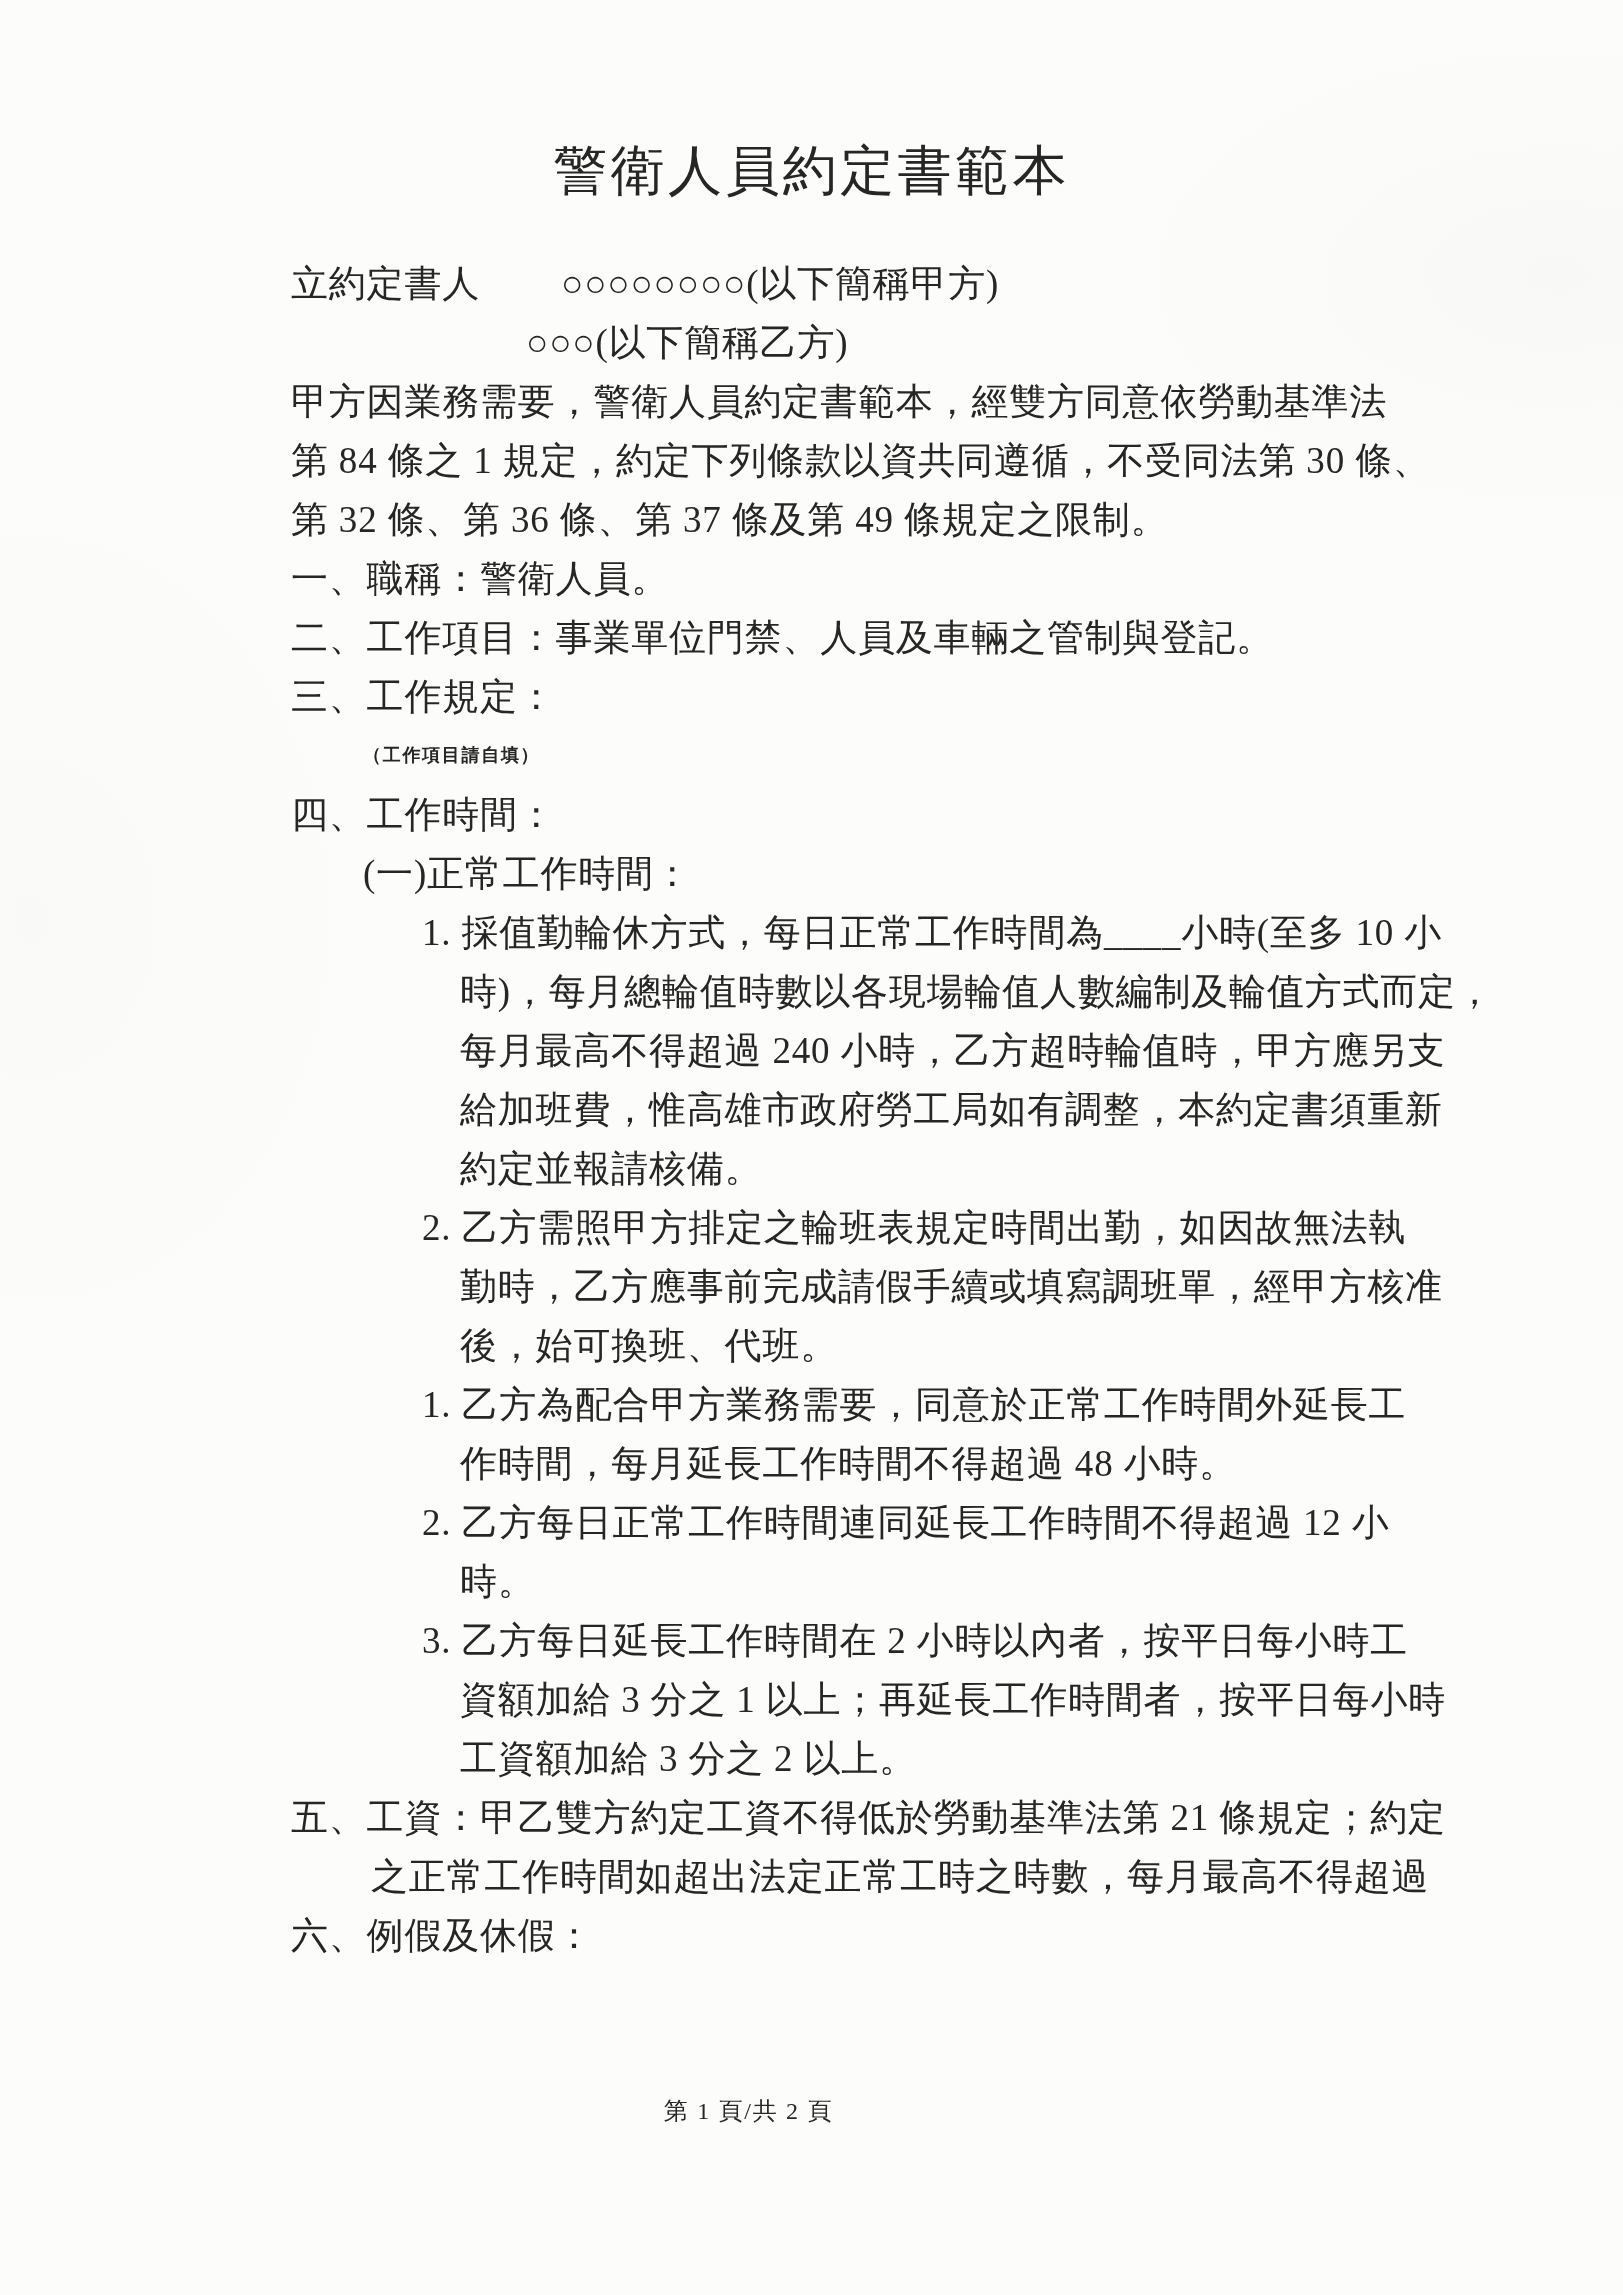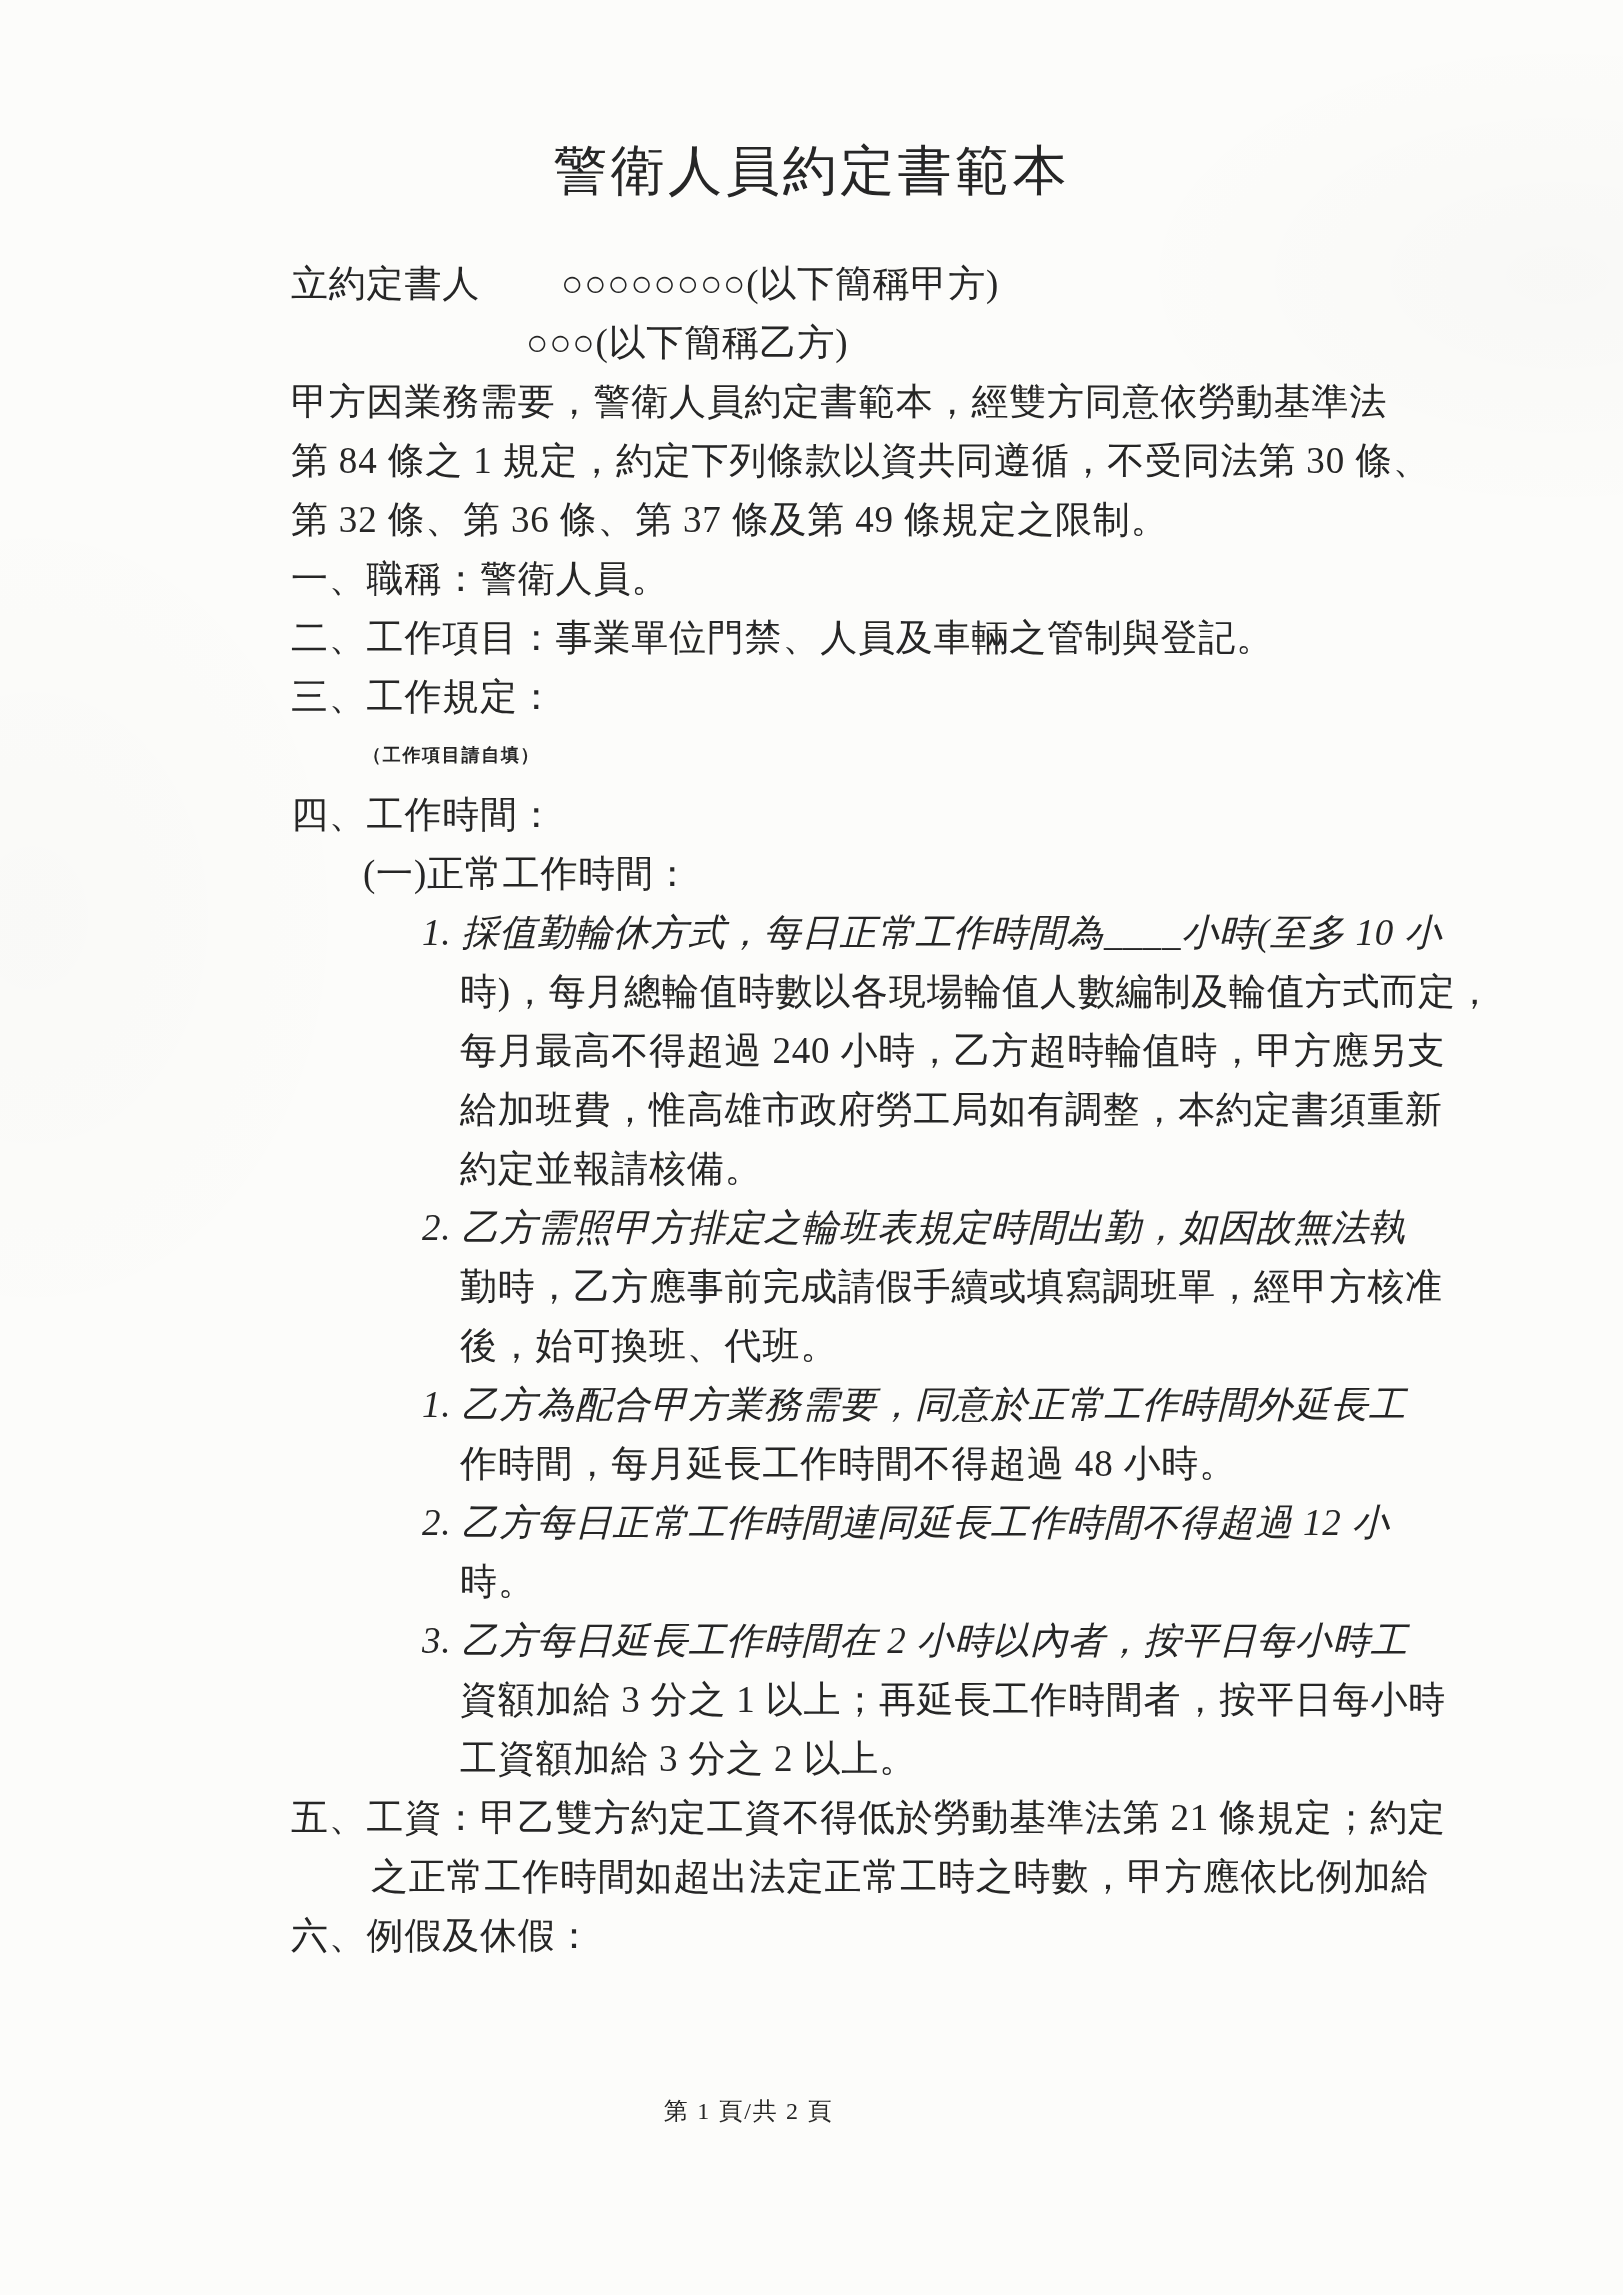--- a/index.html
+++ b/index.html
@@ -25,21 +25,21 @@
   .content{
     position:absolute;left:258px;top:254px;width:1201px;margin-left:33px;
   }
   .ln{
     height:59px;line-height:59px;font-size:37px;
     white-space:nowrap;letter-spacing:0.8px;
   }
   .ind-partyB{padding-left:235px;}
   .party-gap{display:inline-block;width:81px;}
   .ind-sub{padding-left:72px;}
-  .ind-num{padding-left:131px;font-style:italic;}
+  .ind-num{padding-left:131px;}
   .ind-cont{padding-left:169px;}
   .ind-c5cont{padding-left:80px;}
   .small{font-size:18px;font-weight:bold;letter-spacing:1.7px;}
   .footer{
     position:absolute;left:0;top:2095px;width:1497px;
     text-align:center;font-size:24px;letter-spacing:1.7px;
   }
 </style>
 </head>
 <body>
@@ -81,21 +81,21 @@
     <div class="ln ind-cont">作時間，每月延長工作時間不得超過 48 小時。</div>
 
     <div class="ln ind-num">2.  乙方每日正常工作時間連同延長工作時間不得超過 12 小</div>
     <div class="ln ind-cont">時。</div>
 
     <div class="ln ind-num">3.  乙方每日延長工作時間在 2 小時以內者，按平日每小時工</div>
     <div class="ln ind-cont">資額加給 3 分之 1 以上；再延長工作時間者，按平日每小時</div>
     <div class="ln ind-cont">工資額加給 3 分之 2 以上。</div>
 
     <div class="ln">五、工資：甲乙雙方約定工資不得低於勞動基準法第 21 條規定；約定</div>
-    <div class="ln ind-c5cont">之正常工作時間如超出法定正常工時之時數，甲方應依比例加給</div>
+    <div class="ln ind-c5cont">之正常工作時間如超出法定正常工時之時數，每月最高不得超過</div>
 
     <div class="ln">六、例假及休假：</div>
 
   </div>
 
   <div class="footer">第 1 頁/共 2 頁</div>
 
 </div>
 
 

